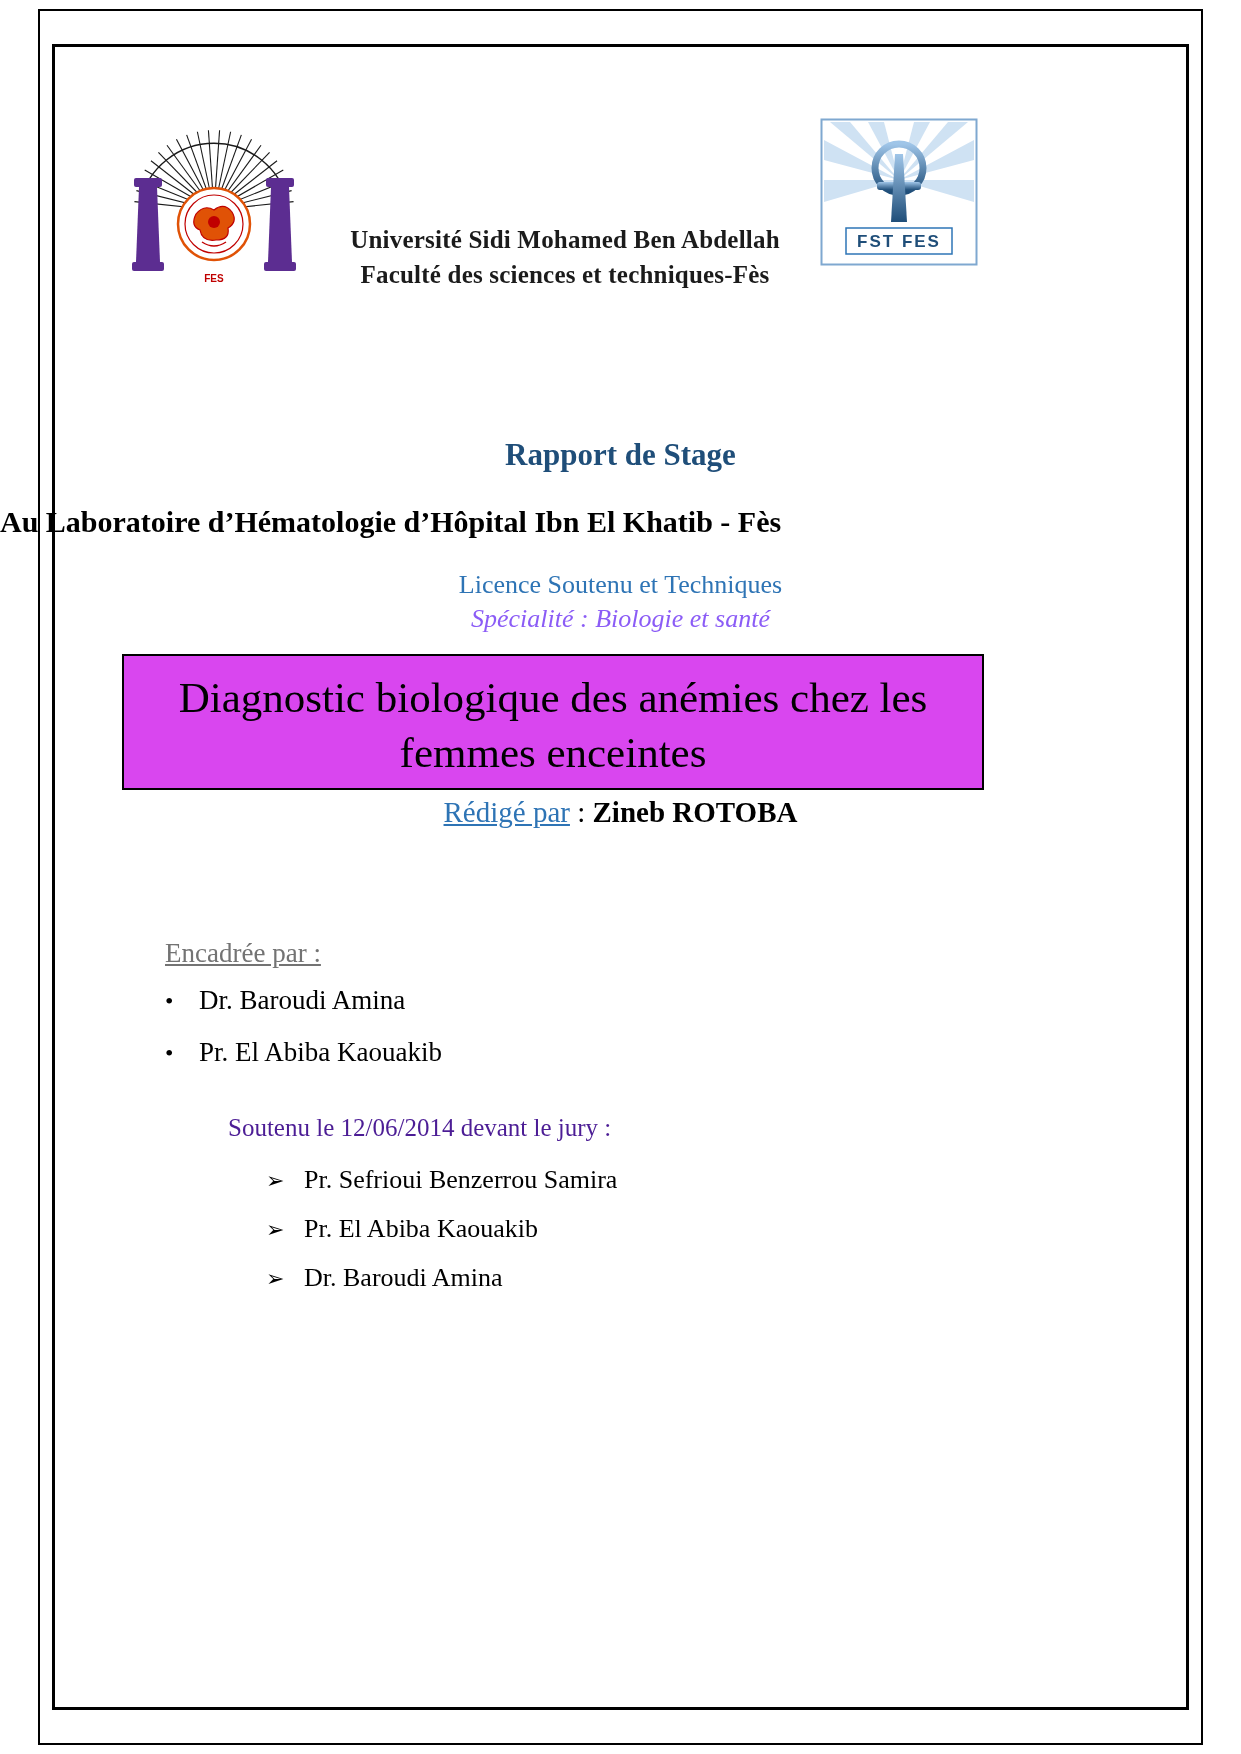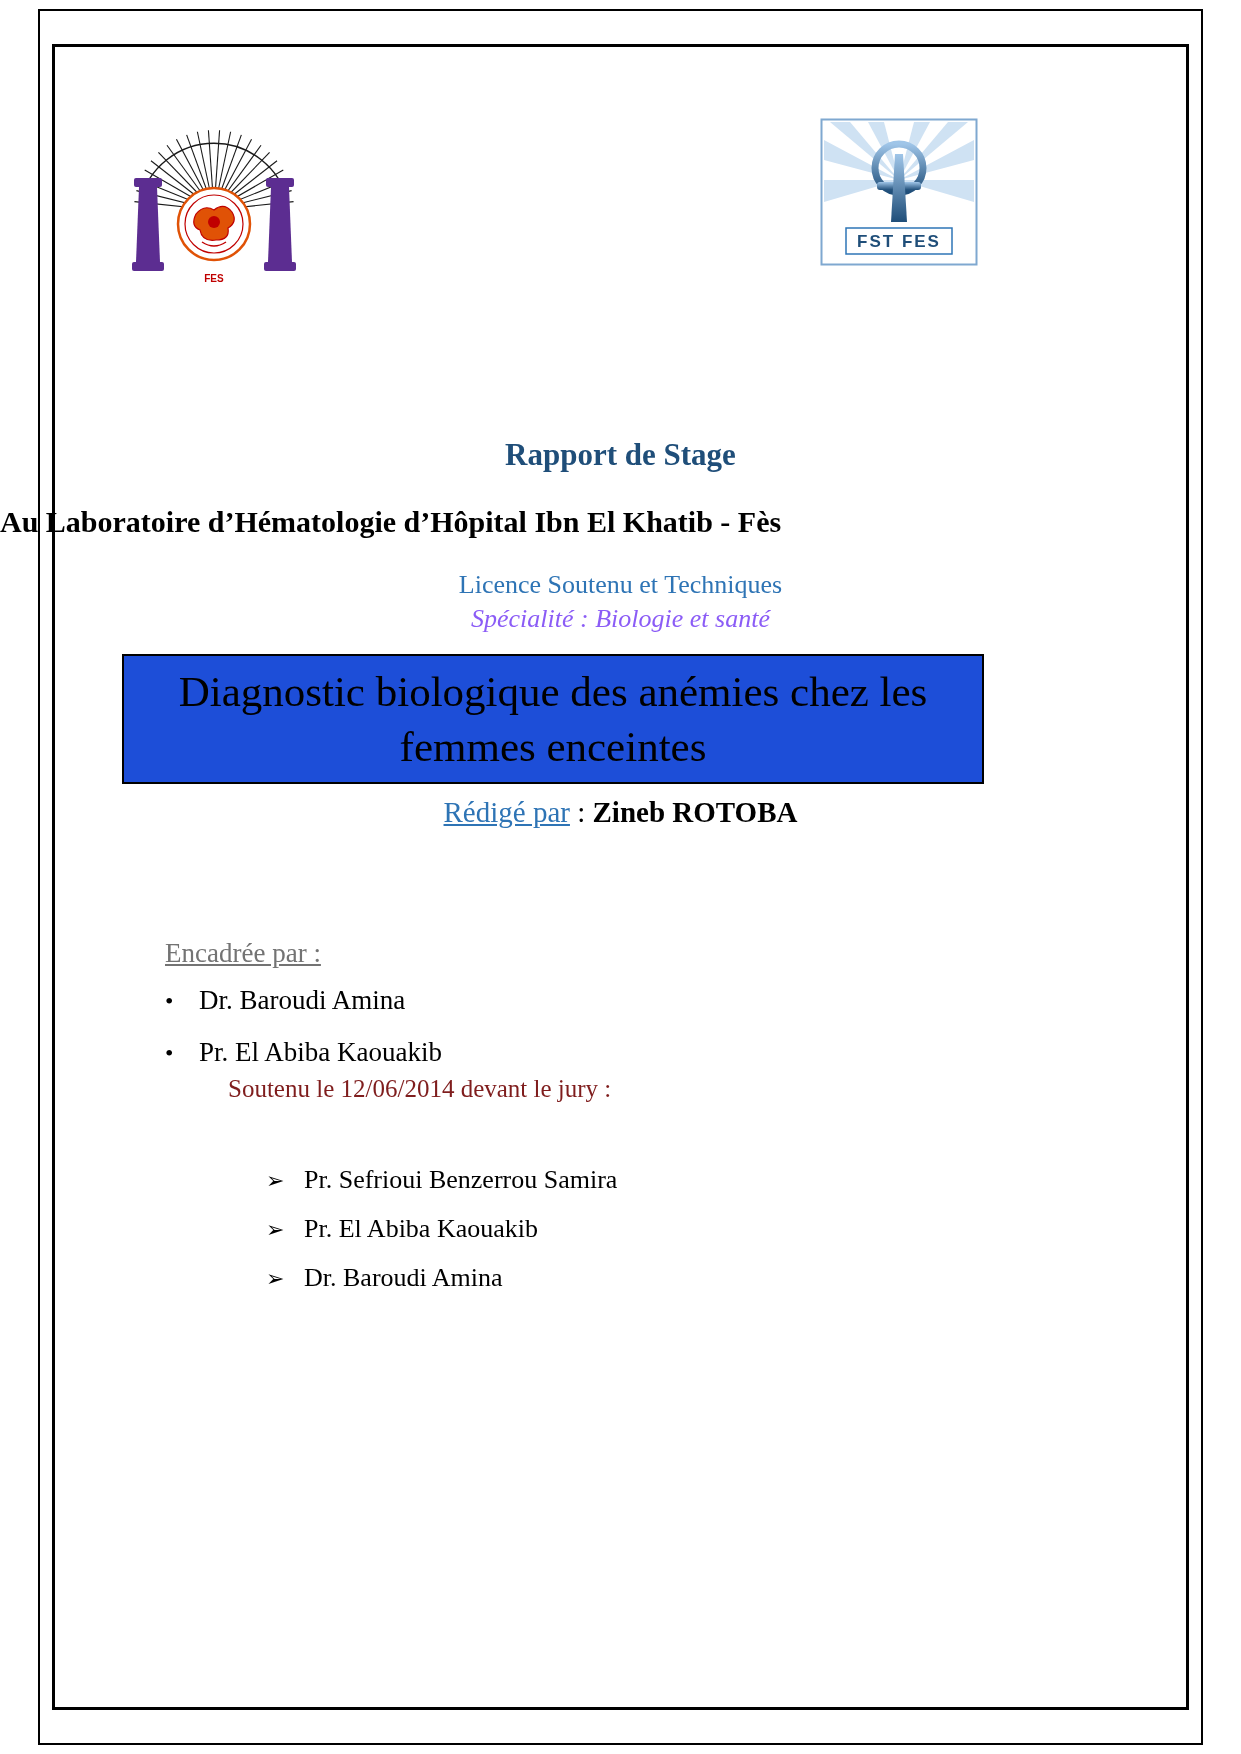--- a/index.html
+++ b/index.html
@@ -86,27 +86,27 @@
     text-align: center;
     font-size: 26px;
     color: #8b5cf6;
     font-style: italic;
   }
 
   .title-box {
     position: absolute;
     left: 122px; top: 654px;
     width: 862px;
-    background: #1d4ed8;
+    background: #d946ef;
     border: 2px solid #000000;
     text-align: center;
     font-size: 43px;
     line-height: 55px;
     color: #000000;
-    padding: 8px 6px 8px 6px;
+    padding: 14px 6px 8px 6px;
   }
 
   .written-by {
     position: absolute;
     left: 0; top: 796px;
     width: 100%;
     text-align: center;
     font-size: 29px;
     color: #000000;
   }
@@ -130,23 +130,23 @@
     left: 165px; top: 985px;
     list-style: none;
     font-size: 27px;
     color: #000000;
   }
   .supervisors li { margin-bottom: 21px; display: flex; align-items: baseline; }
   .supervisors .bullet { width: 34px; font-size: 24px; }
 
   .defense-line {
     position: absolute;
-    left: 228px; top: 1075px;
+    left: 228px; top: 1114px;
     font-size: 25px;
-    color: #7f1d1d;
+    color: #4c1d95;
   }
 
   .jury {
     position: absolute;
     left: 266px; top: 1165px;
     list-style: none;
     font-size: 26px;
     color: #000000;
   }
   .jury li { margin-bottom: 19px; display: flex; align-items: baseline; }
@@ -214,20 +214,24 @@
 
       <circle cx="88" cy="102" r="36" fill="#ffffff" stroke="#E05206" stroke-width="2.5"></circle>
       <circle cx="88" cy="102" r="29" fill="none" stroke="#C00000" stroke-width="1.2"></circle>
       <path d="M70 92 q8 -10 18 -4 q10 -8 18 2 q6 10 -4 16 q2 12 -12 12 q-14 2 -16 -10 q-10 -4 -4 -16 z" fill="#E05206" stroke="#C00000" stroke-width="1.2"></path>
       <circle cx="88" cy="100" r="6" fill="#C00000"></circle>
       <path d="M76 120 q12 8 24 0" fill="none" stroke="#C00000" stroke-width="1.5"></path>
       <text x="88" y="160" text-anchor="middle" font-size="10" font-weight="bold" fill="#C00000" font-family="Liberation Sans, sans-serif">FES</text>
     </svg>
   </div>
 
+  <div class="header-text">
+    <div>Université Sidi Mohamed Ben Abdellah</div>
+    <div>Faculté des sciences et techniques-Fès</div>
+  </div>
 
   <div class="logo-right">
     <svg viewBox="0 0 158 148" width="158" height="148">
       <defs>
         <linearGradient id="blueg" x1="0" y1="0" x2="0" y2="1">
           <stop offset="0" stop-color="#9FC5E8"></stop>
           <stop offset="1" stop-color="#1F4E79"></stop>
         </linearGradient>
       </defs>
       <rect x="1.5" y="1.5" width="155" height="145" fill="#ffffff" stroke="#7FA8D0" stroke-width="2"></rect>

